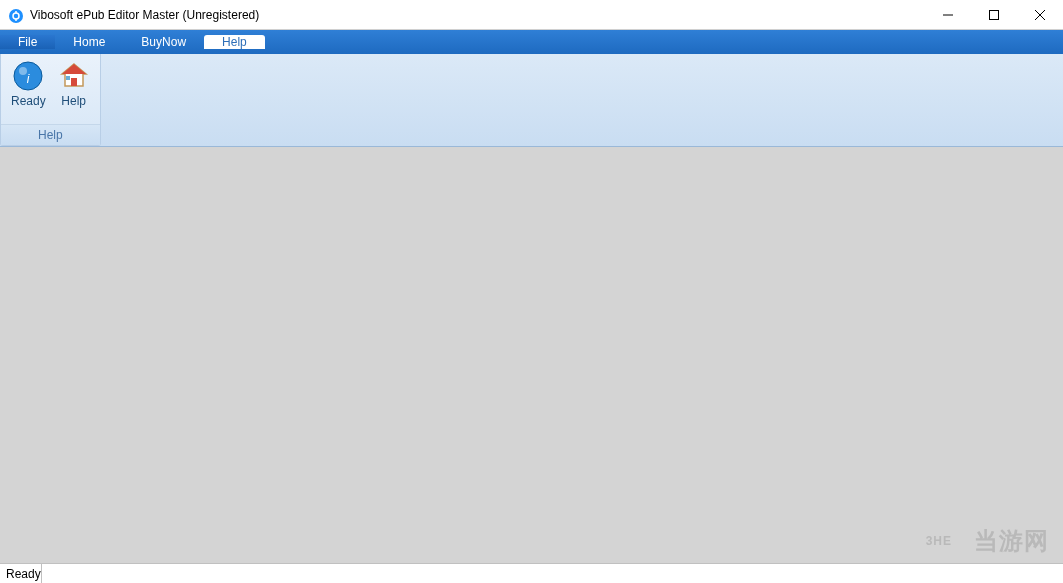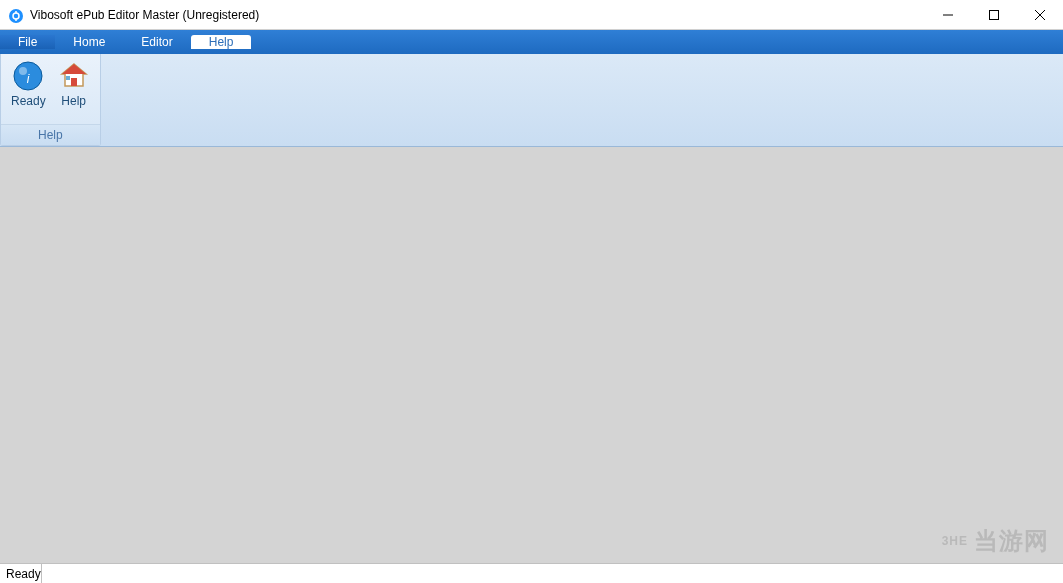--- a/index.html
+++ b/index.html
@@ -104,21 +104,21 @@
 .watermark {
   position: absolute;
   right: 14px;
   bottom: 6px;
   color: #a8a8a8;
   font-size: 16px;
   font-weight: bold;
   letter-spacing: 1px;
   display: flex;
   align-items: center;
-  gap: 6px;
+  gap: 22px;
   opacity: 0.6;
 }
 .watermark .cn { font-size: 24px; }
 
 .statusbar {
   height: 20px;
   background: #fff;
   border-top: 1px solid #c0c0c0;
   display: flex;
   align-items: center;
@@ -164,21 +164,21 @@
 </div>
 
 <div class="ribbon-tabs">
   <div class="tab file">
       <span>File</span>
     </div>
   <div class="tab">
       <span>Home</span>
     </div>
   <div class="tab">
-      <span>Editor</span>
+      <span>BuyNow</span>
     </div>
   <div class="tab active">
       <span>Help</span>
     </div>
 </div>
 
 <div class="ribbon-body">
   <div class="ribbon-group">
     <div class="group-buttons">
 

